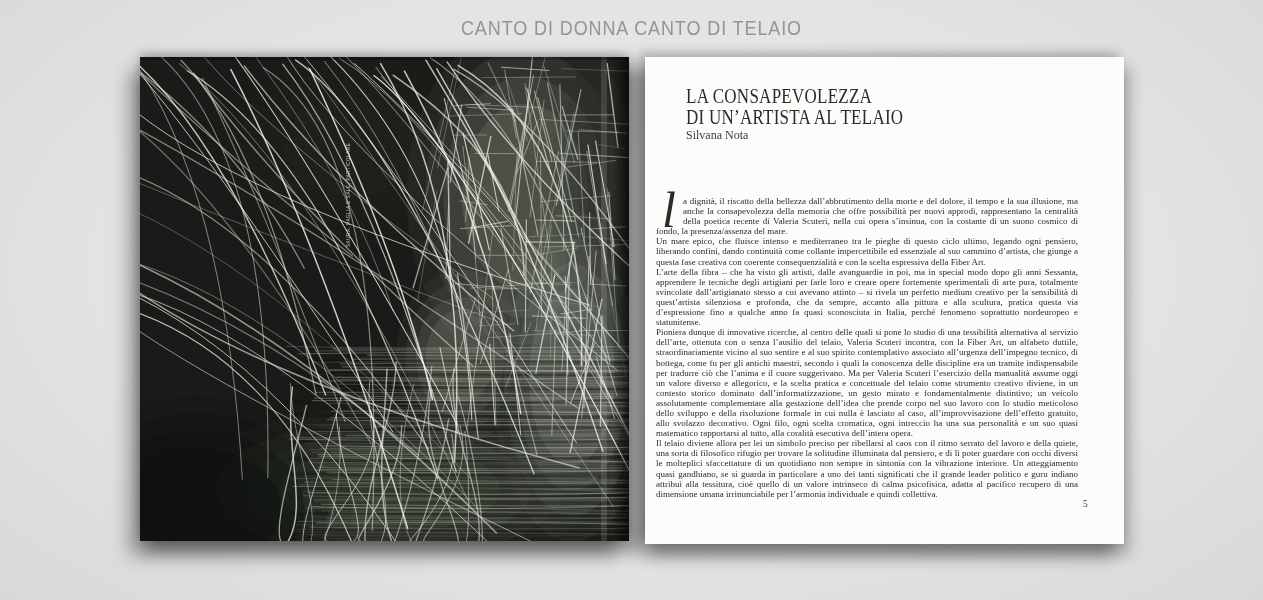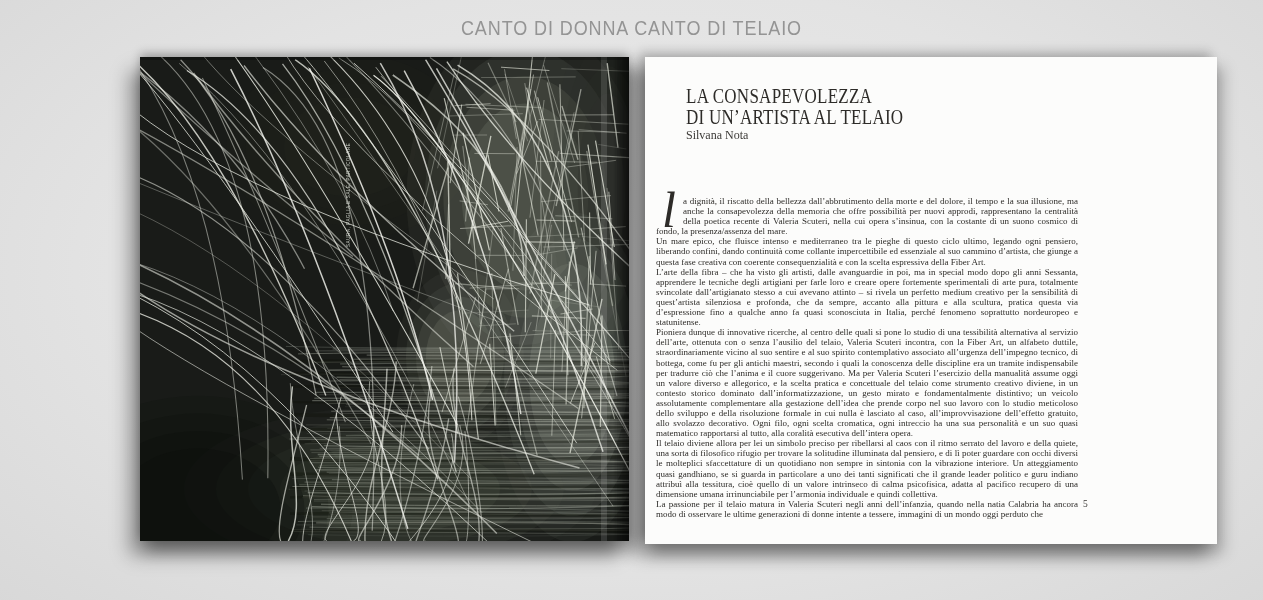--- a/index.html
+++ b/index.html
@@ -22,21 +22,21 @@
   }
   .left-page svg{position:absolute;left:0;top:0;display:block;}
   .artwork-caption{
     position:absolute;left:206px;top:30px;height:160px;
     writing-mode:vertical-rl;transform:rotate(180deg);
     font-family:"Liberation Sans", sans-serif;
     font-size:4.5px;letter-spacing:.6px;color:rgba(236,239,231,.78);
     white-space:nowrap;
   }
   .right-page{
-    position:absolute;left:645px;top:57px;width:572px;height:487px;
+    position:absolute;left:645px;top:57px;width:479px;height:487px;
     background:#fcfcfb;
     box-shadow:-6px -5px 10px rgba(0,0,0,.22), -10px 12px 16px rgba(0,0,0,.32), 6px 10px 14px rgba(0,0,0,.25);
   }
   .article-title{
     position:absolute;left:41px;top:29px;
     font-size:20px;line-height:20.5px;color:#2d2b28;
     transform:scaleX(.85);transform-origin:0 0;
     white-space:nowrap;letter-spacing:.3px;
   }
   .article-author{
@@ -417,17 +417,16 @@
     <div>DI UN’ARTISTA AL TELAIO</div>
   </div>
   <div class="article-author">Silvana Nota</div>
 
   <div class="article-body">
     <p><span class="dropcap">l</span><span>a dignità, il riscatto della bellezza dall’abbrutimento della morte e del dolore, il tempo e la sua illusione, ma anche la consapevolezza della memoria che offre possibilità per nuovi approdi, rappresentano la centralità della poetica recente di Valeria Scuteri, nella cui opera s’insinua, con la costante di un suono cosmico di fondo, la presenza/assenza del mare.</span></p>
     <p>Un mare epico, che fluisce intenso e mediterraneo tra le pieghe di questo ciclo ultimo, legando ogni pensiero, liberando confini, dando continuità come collante impercettibile ed essenziale al suo cammino d’artista, che giunge a questa fase creativa con coerente consequenzialità e con la scelta espressiva della Fiber Art.</p>
     <p>L’arte della fibra – che ha visto gli artisti, dalle avanguardie in poi, ma in special modo dopo gli anni Sessanta, apprendere le tecniche degli artigiani per farle loro e creare opere fortemente sperimentali di arte pura, totalmente svincolate dall’artigianato stesso a cui avevano attinto – si rivela un perfetto medium creativo per la sensibilità di quest’artista silenziosa e profonda, che da sempre, accanto alla pittura e alla scultura, pratica questa via d’espressione fino a qualche anno fa quasi sconosciuta in Italia, perché fenomeno soprattutto nordeuropeo e statunitense.</p>
     <p>Pioniera dunque di innovative ricerche, al centro delle quali si pone lo studio di una tessibilità alternativa al servizio dell’arte, ottenuta con o senza l’ausilio del telaio, Valeria Scuteri incontra, con la Fiber Art, un alfabeto duttile, straordinariamente vicino al suo sentire e al suo spirito contemplativo associato all’urgenza dell’impegno tecnico, di bottega, come fu per gli antichi maestri, secondo i quali la conoscenza delle discipline era un tramite indispensabile per tradurre ciò che l’anima e il cuore suggerivano. Ma per Valeria Scuteri l’esercizio della manualità assume oggi un valore diverso e allegorico, e la scelta pratica e concettuale del telaio come strumento creativo diviene, in un contesto storico dominato dall’informatizzazione, un gesto mirato e fondamentalmente distintivo; un veicolo assolutamente complementare alla gestazione dell’idea che prende corpo nel suo lavoro con lo studio meticoloso dello sviluppo e della risoluzione formale in cui nulla è lasciato al caso, all’improvvisazione dell’effetto gratuito, allo svolazzo decorativo. Ogni filo, ogni scelta cromatica, ogni intreccio ha una sua personalità e un suo quasi matematico rapportarsi al tutto, alla coralità esecutiva dell’intera opera.</p>
     <p>Il telaio diviene allora per lei un simbolo preciso per ribellarsi al caos con il ritmo serrato del lavoro e della quiete, una sorta di filosofico rifugio per trovare la solitudine illuminata dal pensiero, e di lì poter guardare con occhi diversi le molteplici sfaccettature di un quotidiano non sempre in sintonia con la vibrazione interiore. Un atteggiamento quasi gandhiano, se si guarda in particolare a uno dei tanti significati che il grande leader politico e guru indiano attribuì alla tessitura, cioè quello di un valore intrinseco di calma psicofisica, adatta al pacifico recupero di una dimensione umana irrinunciabile per l’armonia individuale e quindi collettiva.</p>
-    <p>La passione per il telaio matura in Valeria Scuteri negli anni dell’infanzia, quando nella natia Calabria ha ancora modo di osservare le ultime generazioni di donne intente a tessere, immagini di un mondo oggi perduto che</p>
   </div>
 
   <div class="page-number">5</div>
 </div>
 
 </body></html>

